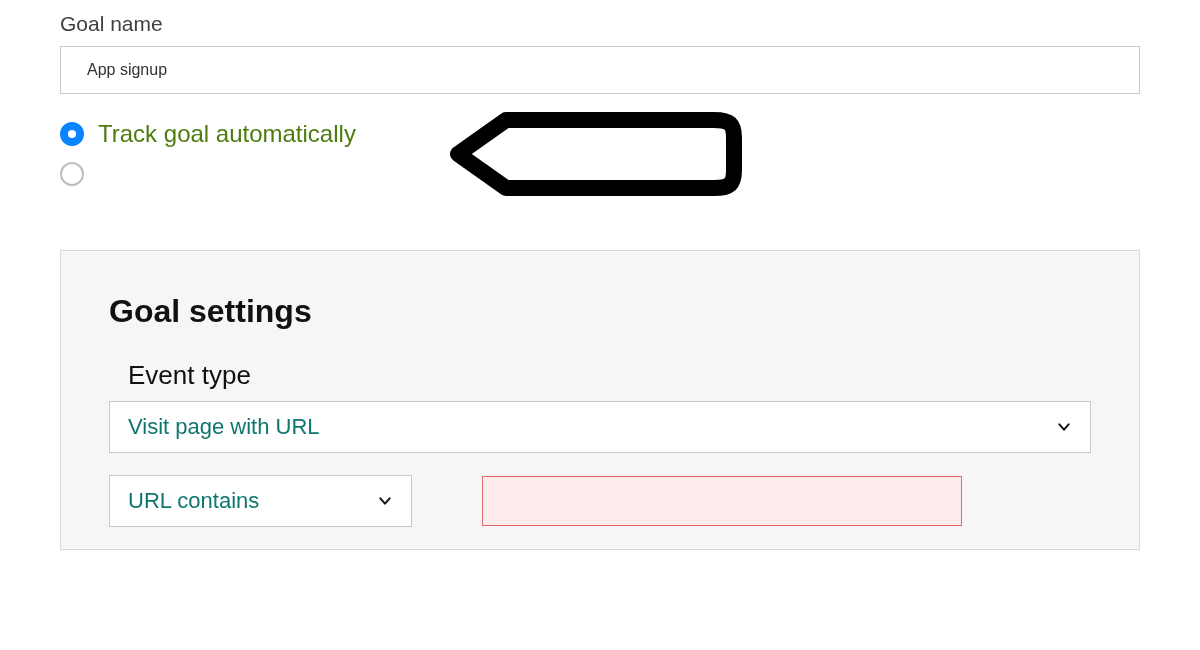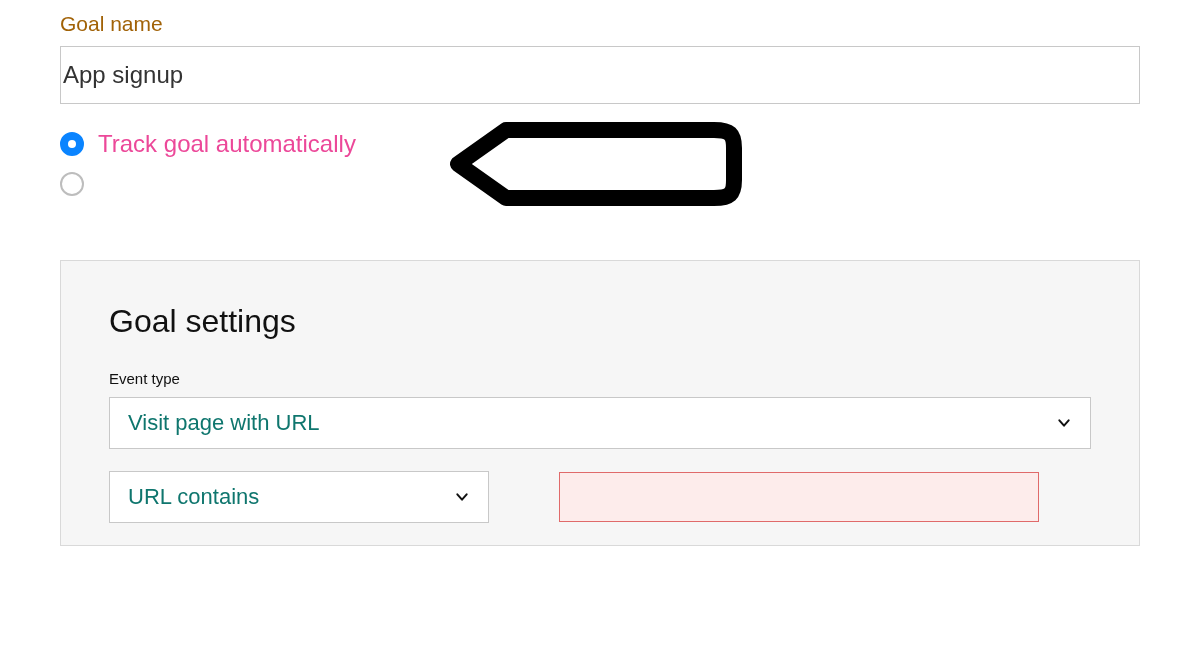--- a/index.html
+++ b/index.html
@@ -8,27 +8,27 @@
       background: #fff;
       width: 1200px;
       height: 650px;
       padding: 12px 60px 0 60px;
       color: #111;
     }
     .field-label {
       font-size: 21px;
       font-weight: 500;
       margin-bottom: 10px;
-      color: #a16207;
+      color: #404040;
     }
     .text-input {
       width: 100%;
       border: 1px solid #c8c8c8;
-      padding: 14px 2px;
-      font-size: 24px;
+      padding: 14px 26px;
+      font-size: 16px;
       color: #333;
       background: #fff;
     }
     .radio-row-wrap {
       margin-top: 26px;
       display: flex;
       align-items: flex-start;
       gap: 38px;
     }
     .radio-group { display: flex; flex-direction: column; gap: 14px; }
@@ -37,43 +37,43 @@
       width: 24px; height: 24px;
       border: 2px solid #bdbdbd;
       border-radius: 50%;
       display: flex; align-items: center; justify-content: center;
       background: #fff;
       flex-shrink: 0;
     }
     .radio-outer.selected { border-color: #0a84ff; background: #0a84ff; }
     .radio-inner { width: 8px; height: 8px; background: #fff; border-radius: 50%; display: none; }
     .radio-outer.selected .radio-inner { display: block; }
-    .radio-label { font-size: 24px; color: #ec4899; }
+    .radio-label { font-size: 24px; color: #4d7c0f; }
     .annotation-arrow { position: relative; top: -14px; }
     .settings-panel {
       margin-top: 30px;
       border: 1px solid #d9d9d9;
       background: #f6f6f6;
       padding: 42px 48px 0 48px;
     }
-    .settings-heading { font-size: 32px; font-weight: 400; margin-bottom: 30px; }
-    .settings-label { font-size: 15px; font-weight: 500; margin-bottom: 10px; }
+    .settings-heading { font-size: 32px; font-weight: 700; margin-bottom: 30px; }
+    .settings-label { font-size: 26px; font-weight: 500; margin-bottom: 10px; margin-left: 19px; }
     .select-box {
       background: #fff;
       border: 1px solid #c8c8c8;
       display: flex;
       align-items: center;
       justify-content: space-between;
       padding: 12px 18px;
       font-size: 22px;
       color: #0f766e;
       cursor: pointer;
     }
     .select-full { width: 100%; }
-    .select-narrow { width: 380px; }
+    .select-narrow { width: 303px; }
     .chevron { width: 16px; height: 16px; flex-shrink: 0; }
     .condition-row {
       display: flex;
       align-items: center;
       gap: 70px;
     }
     .condition-value-input {
       width: 480px;
       height: 50px;
       border: 1.5px solid #e06a6a;

